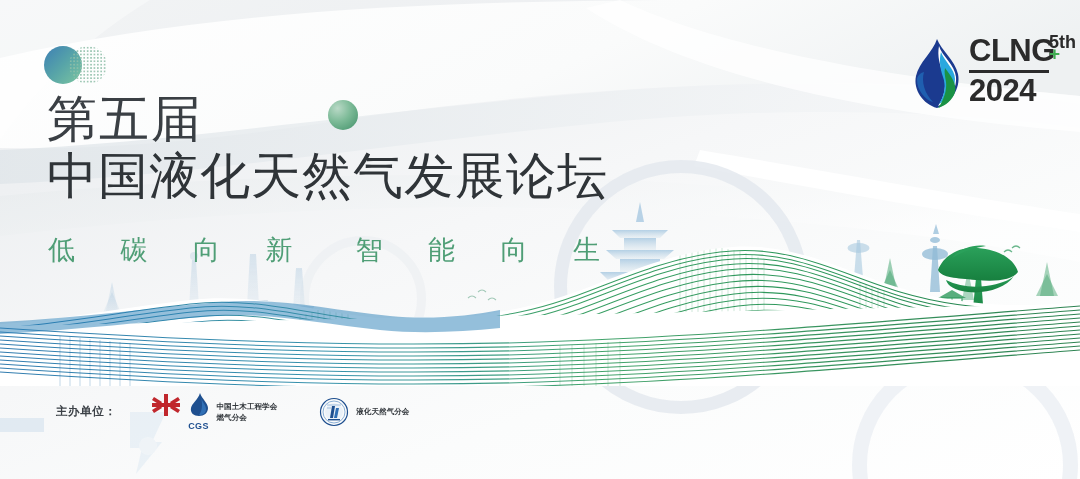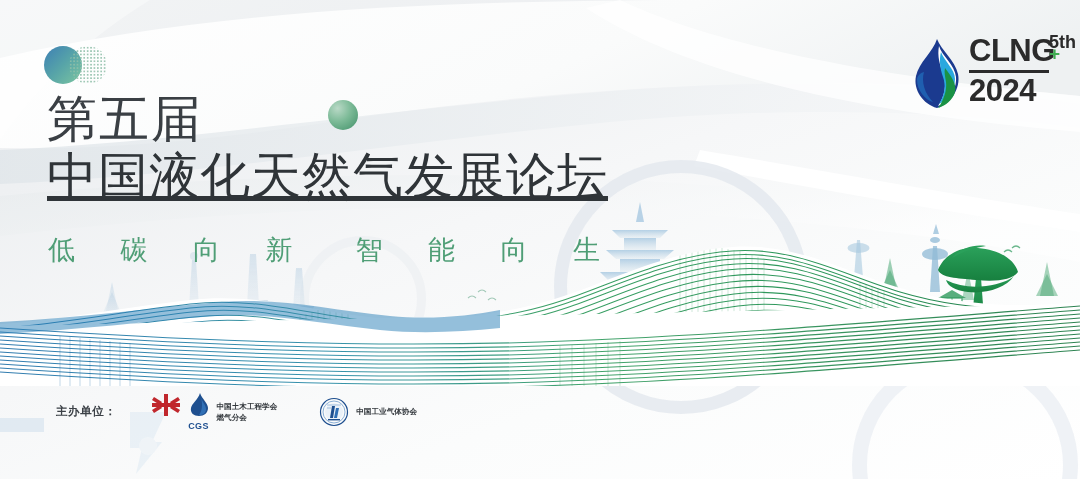--- a/index.html
+++ b/index.html
@@ -46,21 +46,21 @@
   }
 
   
   .headline{position:absolute;left:47px;top:92px;width:620px;}
   .line1{
     font-size:50px;line-height:1.08;color:#3a3f44;letter-spacing:2px;
     font-weight:400;font-family:"Liberation Sans","DejaVu Sans",sans-serif;
   }
   .line2{
     font-size:50px;line-height:1.22;color:#2f3438;letter-spacing:1px;
-    font-weight:400;position:relative;z-index:3;text-decoration:underline;
+    font-weight:400;position:relative;z-index:3;
   }
   .title-dot{
     position:absolute;left:328px;top:100px;width:30px;height:30px;border-radius:50%;
     background:radial-gradient(circle at 32% 28%,#b9d9c6 0%,#7cba97 45%,#3f8f67 100%);
     z-index:2;
   }
   .subtitle{
     position:absolute;left:48px;top:232px;
     font-size:27px;color:#4f9e76;letter-spacing:19px;white-space:nowrap;
   }
@@ -434,18 +434,18 @@
         <circle cx="15" cy="15" r="9" fill="#eaf1f8"></circle>
         <path d="M11,21 L13,9 L16,9 L14,21 Z" fill="#1e4f8f"></path>
         <path d="M15,21 L17,11 L20,11 L18,21 Z" fill="#2f6fb5"></path>
         <path d="M9,22 L21,22 L21,23.4 L9,23.4 Z" fill="#1e4f8f"></path>
         <g stroke="#6f9ccb" stroke-width=".6" fill="none">
           <path d="M8,8 L22,8"></path>
             <path d="M8,11 L12,11"></path>
         </g>
       </svg>
       <div class="sp-name">
-        <div>中国工业气体协会</div>
+        <div>液化天然气分会</div>
       </div>
     </div>
   </div>
 
 </div>
 
 </body></html>

